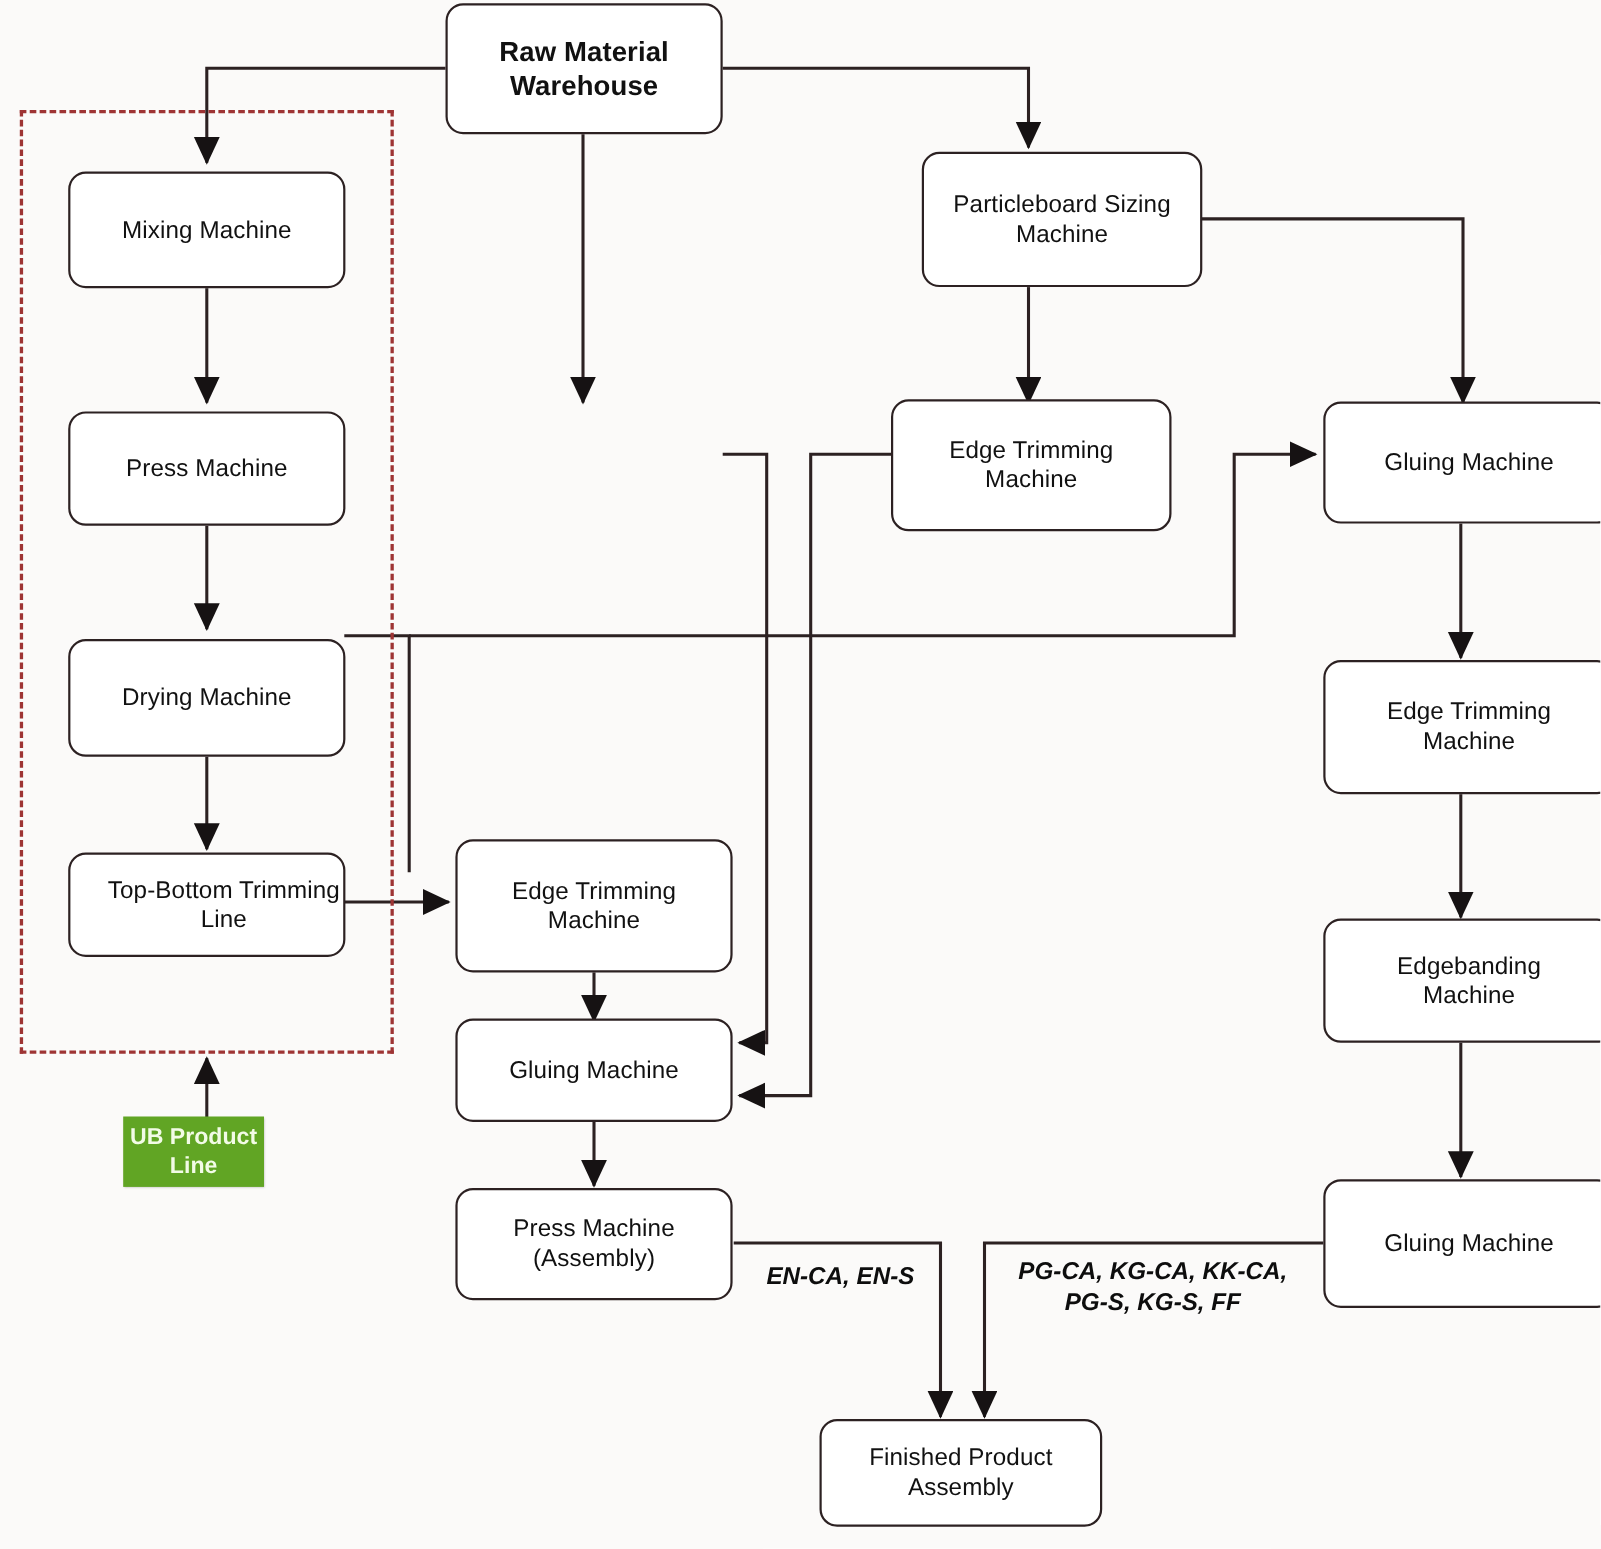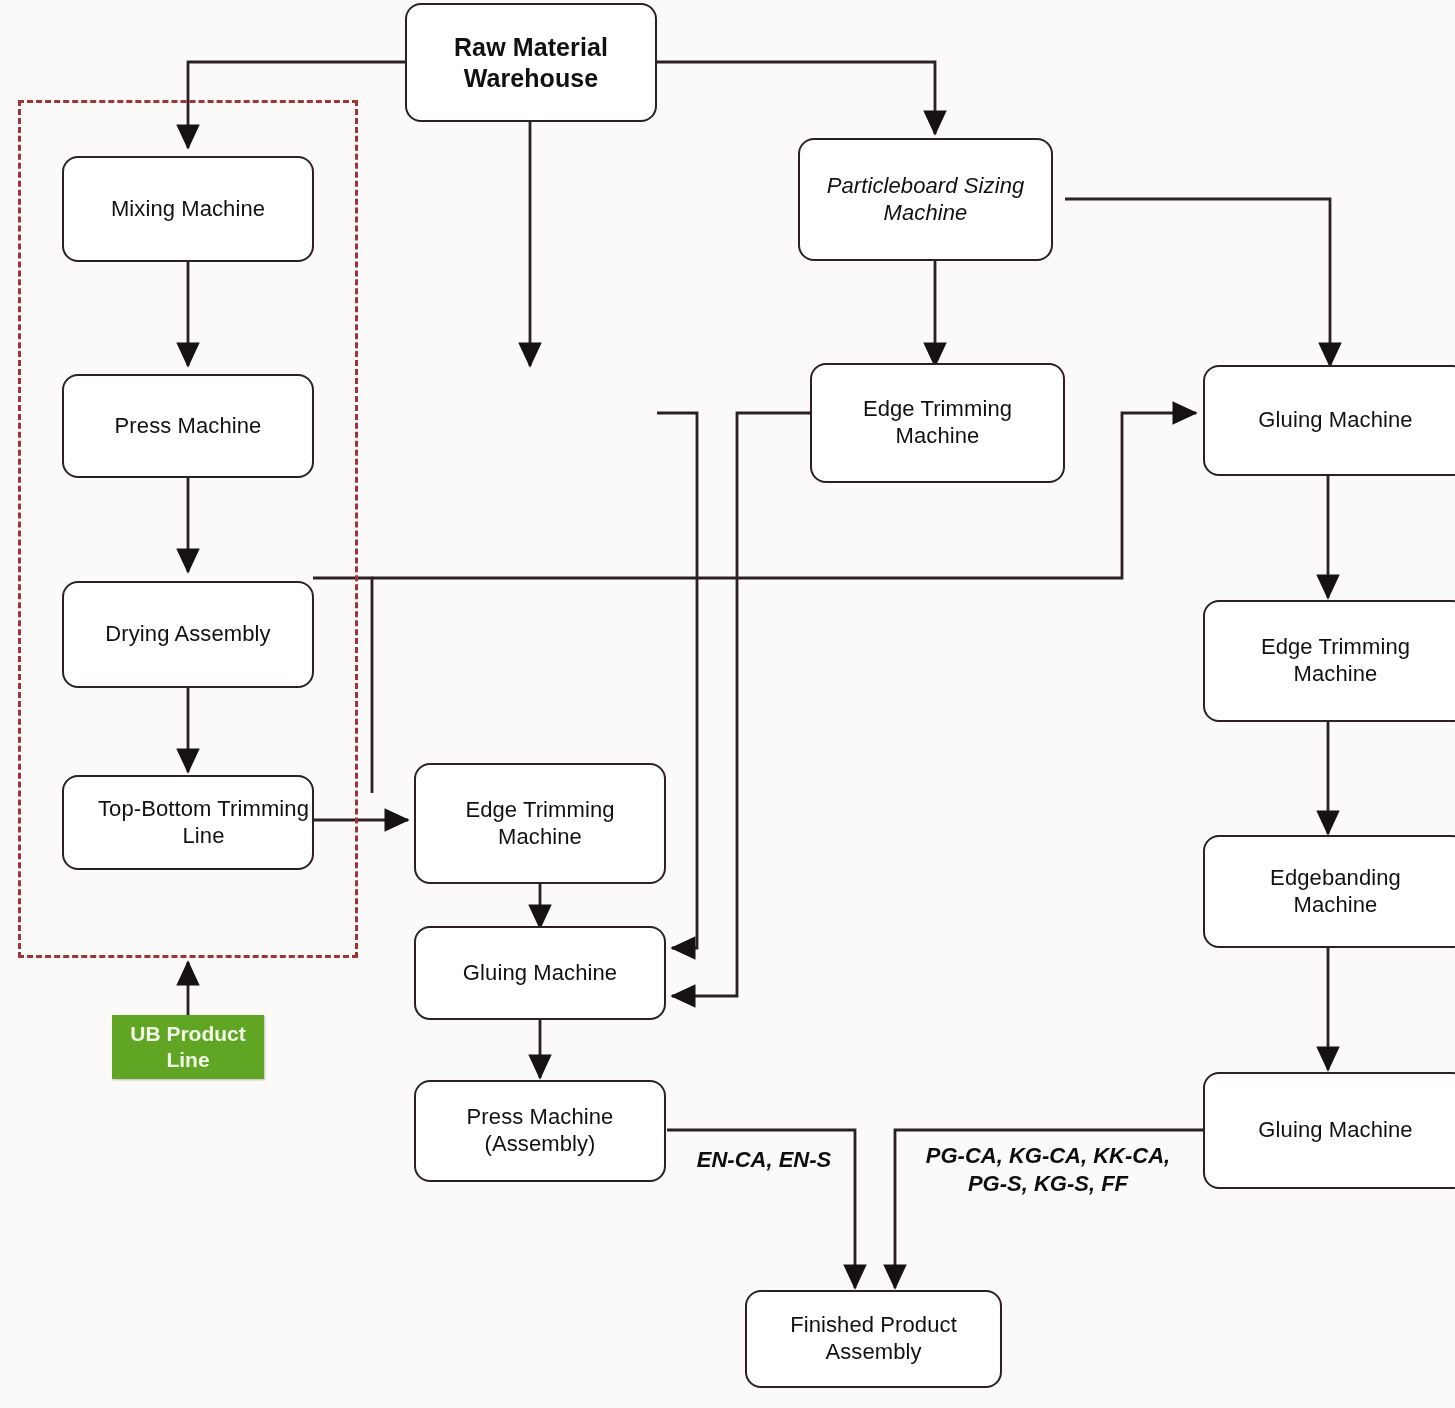--- a/index.html
+++ b/index.html
@@ -129,30 +129,30 @@
     </g>
   </svg>
 
   <div class="node bold" style="left:405px; top:3px; width:252px; height:119px; white-space:pre-line;">Raw Material
 Warehouse</div>
 
   <div class="node" style="left:62px; top:156px; width:252px; height:106px; white-space:pre-line;text-align:center;">Mixing Machine</div>
 
   <div class="node" style="left:62px; top:374px; width:252px; height:104px; white-space:pre-line;">Press Machine</div>
 
-  <div class="node" style="left:62px; top:581px; width:252px; height:107px; white-space:pre-line;">Drying Assembly</div>
+  <div class="node" style="left:62px; top:581px; width:252px; height:107px; white-space:pre-line;">Drying Machine</div>
 
   <div class="node" style="left:62px; top:775px; width:252px; height:95px; white-space:pre-line;padding-left:31px;">Top-Bottom Trimming
 Line</div>
 
-  <div class="legend-box" style="left:112px; top:1015px; width:152px; height:64px; white-space:pre-line;">UB Product
+  <div class="legend-box" style="left:112px; top:1015px; width:128px; height:64px; white-space:pre-line;">UB Product
 Line</div>
 
 
-  <div class="node" style="left:798px; top:138px; width:255px; height:123px; white-space:pre-line;font-style:italic;">Particleboard Sizing
+  <div class="node" style="left:838px; top:138px; width:255px; height:123px; white-space:pre-line;">Particleboard Sizing
 Machine</div>
 
   <div class="node" style="left:810px; top:363px; width:255px; height:120px; white-space:pre-line;">Edge Trimming
 Machine</div>
 
   <div class="node" style="left:1203px; top:365px; width:265px; height:111px; white-space:pre-line;">Gluing Machine</div>
 
   <div class="node" style="left:1203px; top:600px; width:265px; height:122px; white-space:pre-line;">Edge Trimming
 Machine</div>
 

